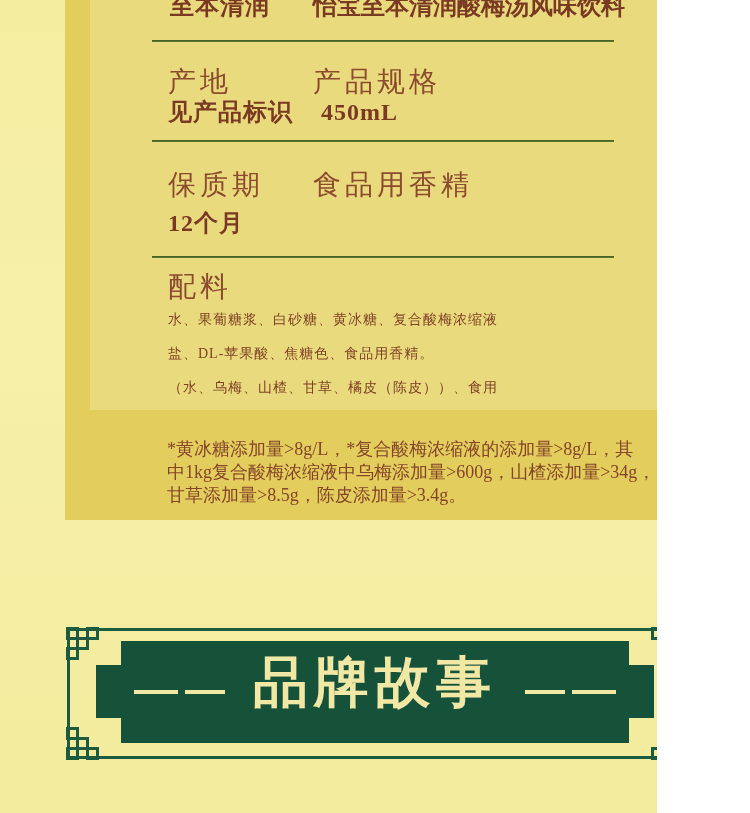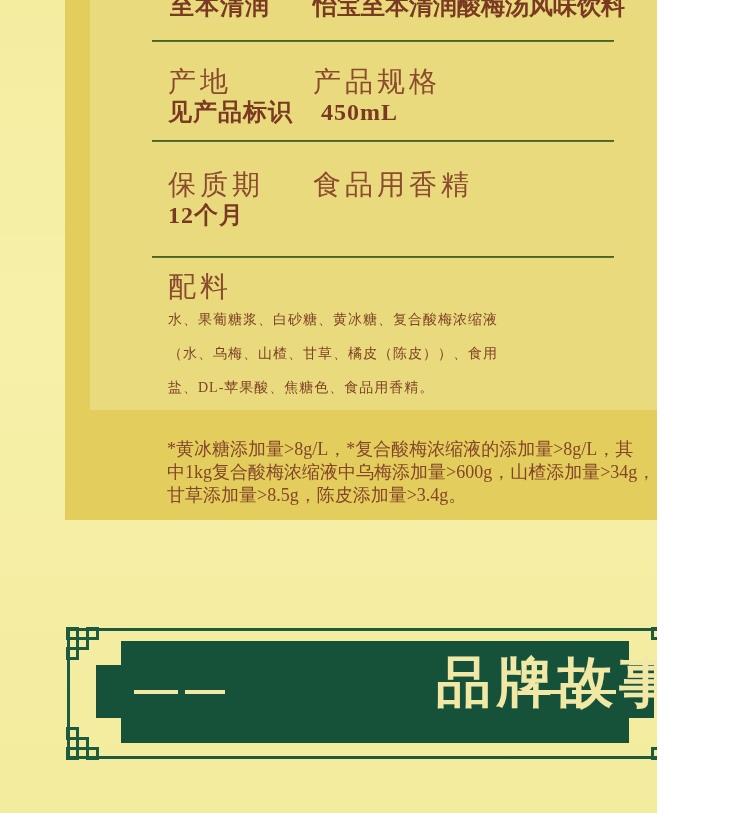--- a/index.html
+++ b/index.html
@@ -57,21 +57,21 @@
   .knot.tl{left:-4px;top:-4px;}
   .knot.tr{right:-4px;top:-4px;transform:scaleX(-1);}
   .knot.bl{left:-4px;bottom:-4px;transform:scaleY(-1);}
   .knot.br{right:-4px;bottom:-4px;transform:scale(-1,-1);}
   .plaque-band{position:absolute;background:#16523a;}
   .band-top{left:51px;top:10px;width:508px;height:24px;}
   .band-mid{left:26px;top:34px;width:558px;height:53px;}
   .band-bottom{left:51px;top:87px;width:508px;height:25px;}
   .banner-title{
     position:absolute;left:0;right:0;top:20px;height:64px;line-height:64px;
-    text-align:right;font-size:55px;font-weight:bold;color:#f1e8a6;
+    text-align:center;font-size:55px;font-weight:bold;color:#f1e8a6;
     letter-spacing:6px;white-space:nowrap;
   }
   .dash{position:absolute;top:59px;height:4px;background:#f1e8a6;}
   .dL1{left:64px;width:44px;}
   .dL2{left:115px;width:40px;}
   .dR1{left:455px;width:40px;}
   .dR2{left:502px;width:44px;}
 </style>
 </head>
 <body>
@@ -89,29 +89,29 @@
 
   <div class="abs label" style="left:168px;top:69px;">产地</div>
   <div class="abs value" style="left:168px;top:97px;">见产品标识</div>
   <div class="abs label" style="left:313px;top:69px;">产品规格</div>
   <div class="abs value" style="left:313px;top:97px;margin-left:8px;">450mL</div>
 
   <div class="divider" style="top:140px;"></div>
 
   <div class="abs label" style="left:168px;top:172px;">保质期</div>
   <div class="abs label" style="left:313px;top:172px;">食品用香精</div>
-  <div class="abs value" style="left:168px;top:200px;">12个月</div>
+  <div class="abs value" style="left:168px;top:208px;">12个月</div>
 
   <div class="divider" style="top:256px;"></div>
 
   <div class="abs label" style="left:168px;top:274px;">配料</div>
   <div class="abs" style="left:168px;top:303px;">
     <div class="ing-line">水、果葡糖浆、白砂糖、黄冰糖、复合酸梅浓缩液</div>
+    <div class="ing-line">盐、DL-苹果酸、焦糖色、食品用香精。</div>
     <div class="ing-line">（水、乌梅、山楂、甘草、橘皮（陈皮））、食用</div>
-    <div class="ing-line">盐、DL-苹果酸、焦糖色、食品用香精。</div>
   </div>
 
   <div class="abs" style="left:167px;top:438px;">
     <div class="foot-line">*黄冰糖添加量&gt;8g/L，*复合酸梅浓缩液的添加量&gt;8g/L，其</div>
     <div class="foot-line">中1kg复合酸梅浓缩液中乌梅添加量&gt;600g，山楂添加量&gt;34g，</div>
     <div class="foot-line">甘草添加量&gt;8.5g，陈皮添加量&gt;3.4g。</div>
   </div>
 
   <div class="banner-frame">
     <div class="knot tl">

